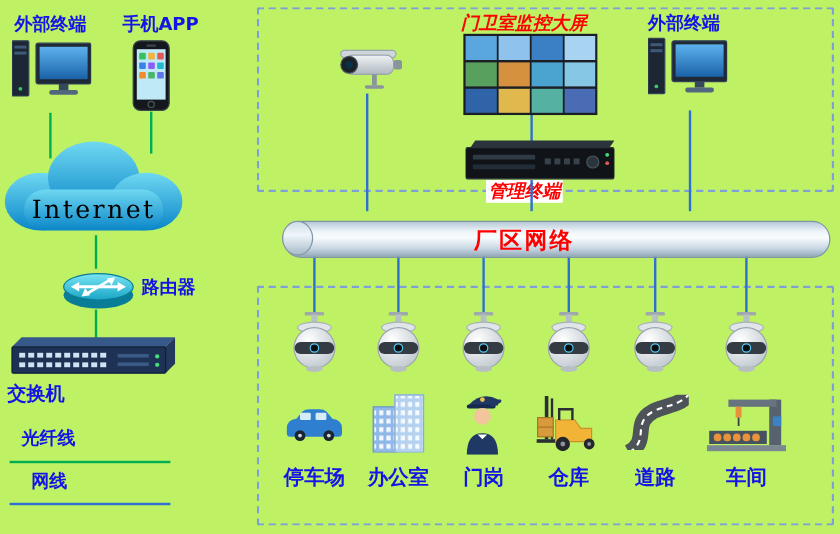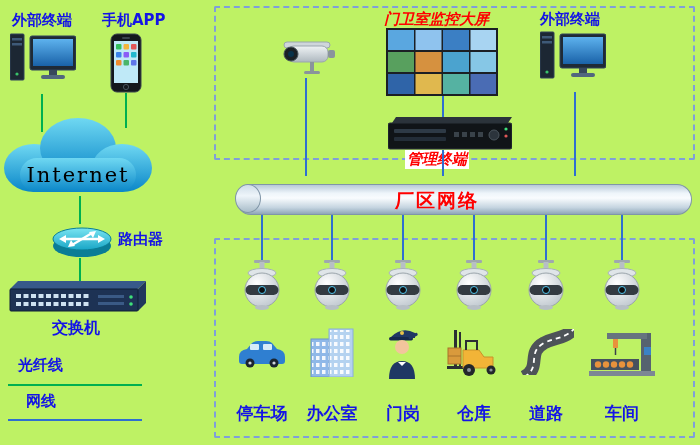--- a/index.html
+++ b/index.html
@@ -24,21 +24,21 @@
   .pipe-cap { position:absolute; left:-2px; top:-1px; width:26px; height:29px; border-radius:50%;
           background:linear-gradient(180deg,#cfdde8,#eef5fa 40%,#a8bcc9); border:1px solid #8096a8; }
   .pipe-label { position:absolute; left:158px; top:3px; font-size:19px; font-weight:bold;
           color:var(--label_red); letter-spacing:2px; }
   .legend-line { position:absolute; height:2px; width:134px; z-index:2; }
   .legend-fiber { background:var(--line_green); }
   .legend-net { background:var(--line_blue); }
   .col { position:absolute; width:84px; display:flex; flex-direction:column; align-items:center; z-index:2; }
   .cam-slot { height:58px; display:flex; align-items:flex-start; justify-content:center; }
   .icon-slot { height:60px; display:flex; align-items:center; justify-content:center; margin-top:4px; }
-  .loc-label { font-size:17px; font-weight:bold; color:var(--label_blue); margin-top:20px; }
+  .loc-label { font-size:17px; font-weight:bold; color:var(--label_blue); margin-top:4px; }
   .dvr-caption { background:#ffffff; padding:0 2px; }
 </style>
 </head>
 <body>
 
 <svg width="0" height="0" style="position:absolute" aria-hidden="true">
   <defs>
     <linearGradient id="screenGrad" x1="0" y1="0" x2="0" y2="1">
       <stop offset="0" stop-color="#5db2ee"></stop>
         <stop offset="1" stop-color="#1a62a8"></stop>
@@ -166,21 +166,21 @@
       <rect x="55" y="22" width="5" height="4"></rect>
         <rect x="62.5" y="22" width="5" height="4"></rect>
       <rect x="70" y="22" width="5" height="4"></rect>
         <rect x="77.5" y="22" width="5" height="4"></rect>
     </g>
     <rect x="92" y="15" width="26" height="3" fill="#3a5a86"></rect>
     <rect x="92" y="22" width="26" height="3" fill="#3a5a86"></rect>
     <circle cx="125" cy="17" r="1.8" fill="#3fe07a"></circle>
     <circle cx="125" cy="24" r="1.8" fill="#3fe07a"></circle>
   </svg>
-  <div class="lbl blue fs16" style="left:6px;top:318px;width:140px;text-align:center">交换机</div>
+  <div class="lbl blue fs16" style="left:6px;top:318px;width:140px;text-align:left">交换机</div>
 
   <div class="lbl blue fs15" style="left:18px;top:356px">光纤线</div>
   <div class="legend-line legend-fiber" style="left:8px;top:384px"></div>
   <div class="lbl blue fs15" style="left:26px;top:392px">网线</div>
   <div class="legend-line legend-net" style="left:8px;top:419px"></div>
 
   <svg class="node" style="left:278px;top:34px" width="60" height="46" viewBox="0 0 60 46">
     <rect x="6" y="8" width="46" height="6" rx="3" fill="#cfd6db" stroke="#9aa6ad"></rect>
     <rect x="10" y="12" width="40" height="16" rx="6" fill="url(#camBodyGrad)" stroke="#9aa6ad"></rect>
     <circle cx="13" cy="20" r="7" fill="#1b2126" stroke="#46525a"></circle>

